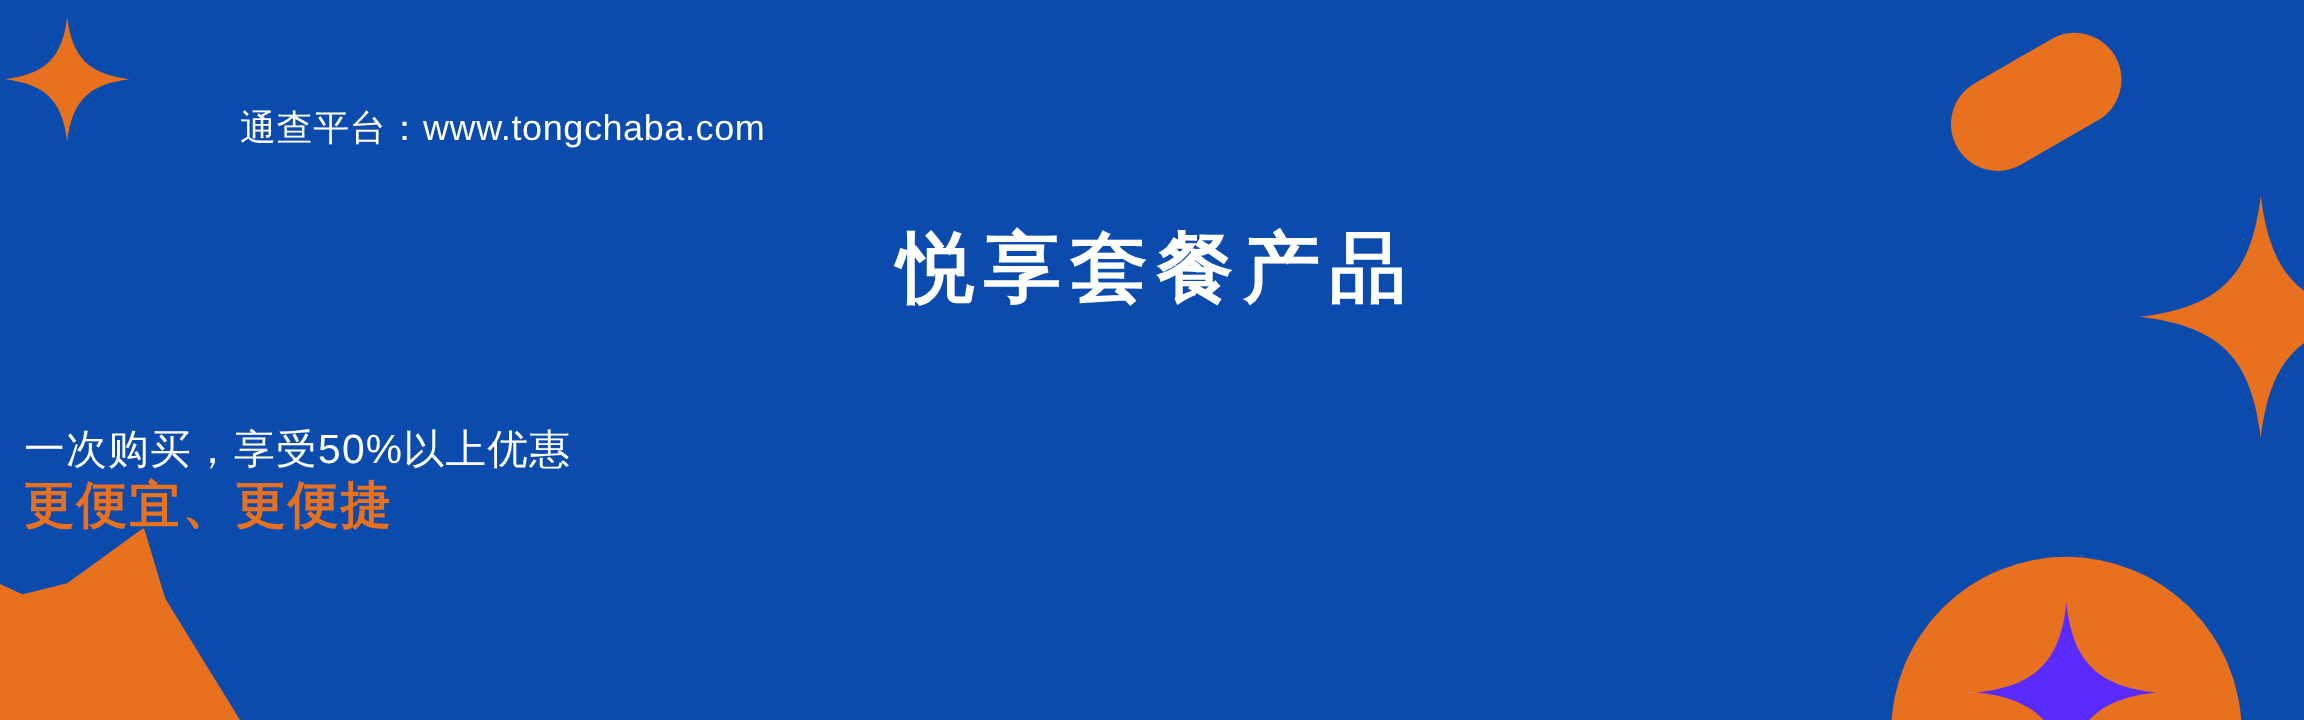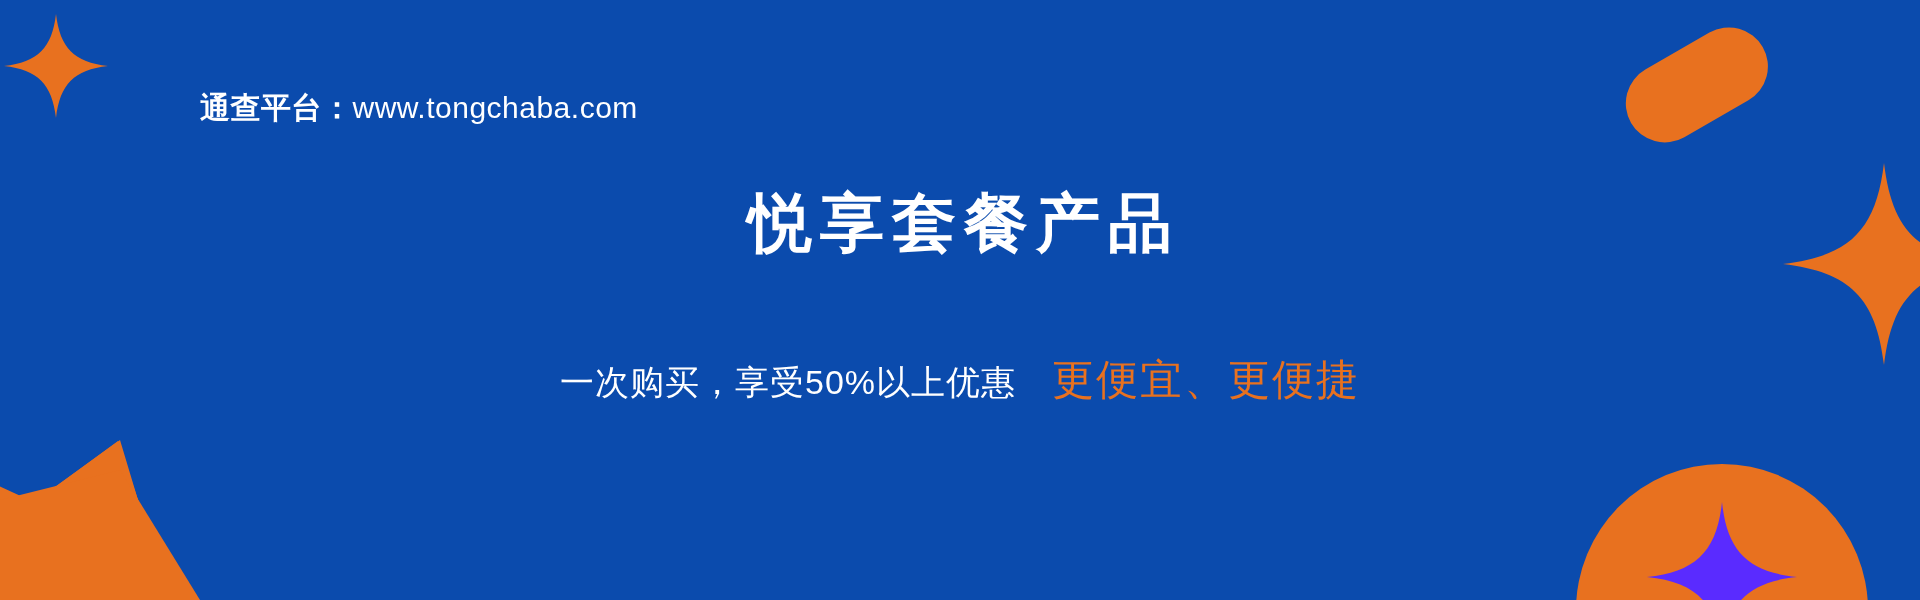--- a/index.html
+++ b/index.html
@@ -44,21 +44,21 @@
     left: 200px;
     top: 88px;
     color: #ffffff;
     font-size: 30px;
     letter-spacing: 0.5px;
     white-space: nowrap;
     line-height: 1.3;
     font-weight: 400;
   }
   .platform-line .label {
-    font-weight: 700;
+    font-weight: 400;
   }
   .platform-line .url {
     font-weight: 400;
   }
 
   .main-title {
     position: absolute;
     left: 0;
     right: 0;
     top: 190px;
@@ -74,34 +74,35 @@
 
   .sub-row {
     position: absolute;
     left: 0;
     right: 0;
     top: 355px;
     display: flex;
     align-items: baseline;
     justify-content: center;
     white-space: nowrap;
+    flex-direction: column;
   }
   .sub-text {
     color: #ffffff;
     font-size: 34px;
     font-weight: 400;
     letter-spacing: 1px;
     line-height: 1.2;
   }
   .sub-highlight {
     color: #E8711F;
     font-size: 42px;
-    font-weight: normal;
+    font-weight: bold;
     letter-spacing: 2px;
-    margin-left: 36px;
+    margin-left: 20px;
     line-height: 1.2;
   }
 </style>
 </head>
 <body>
 
 <div id="banner">
 
   <div id="decor">
     <svg viewBox="0 0 1920 600" xmlns="http://www.w3.org/2000/svg" aria-hidden="true">

